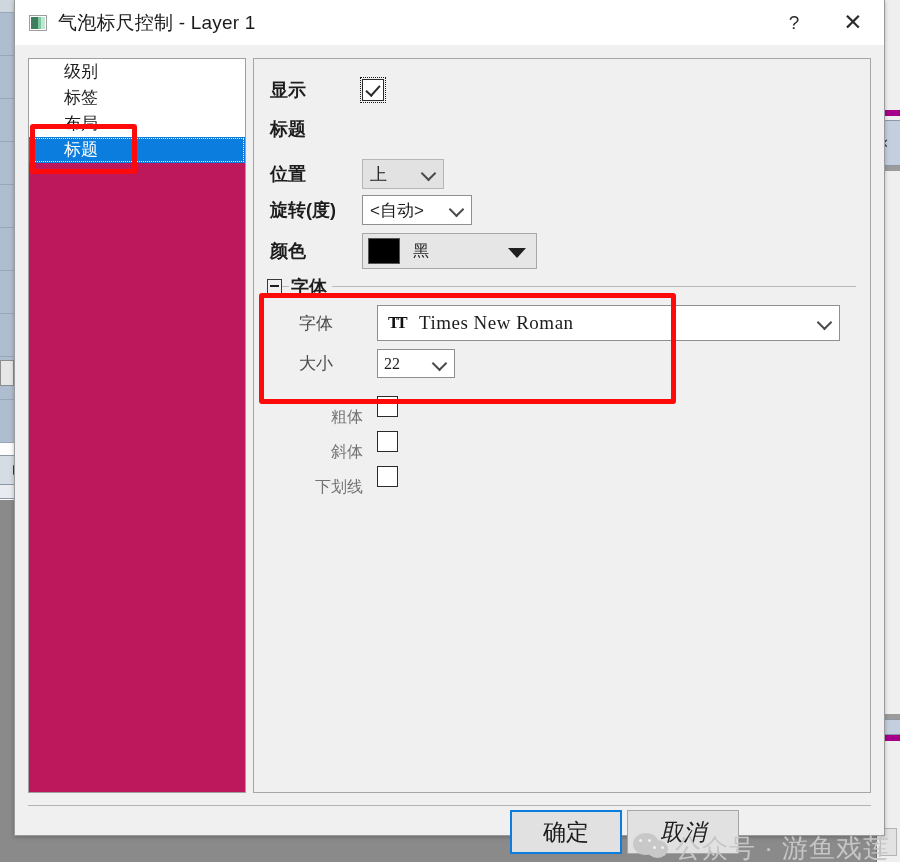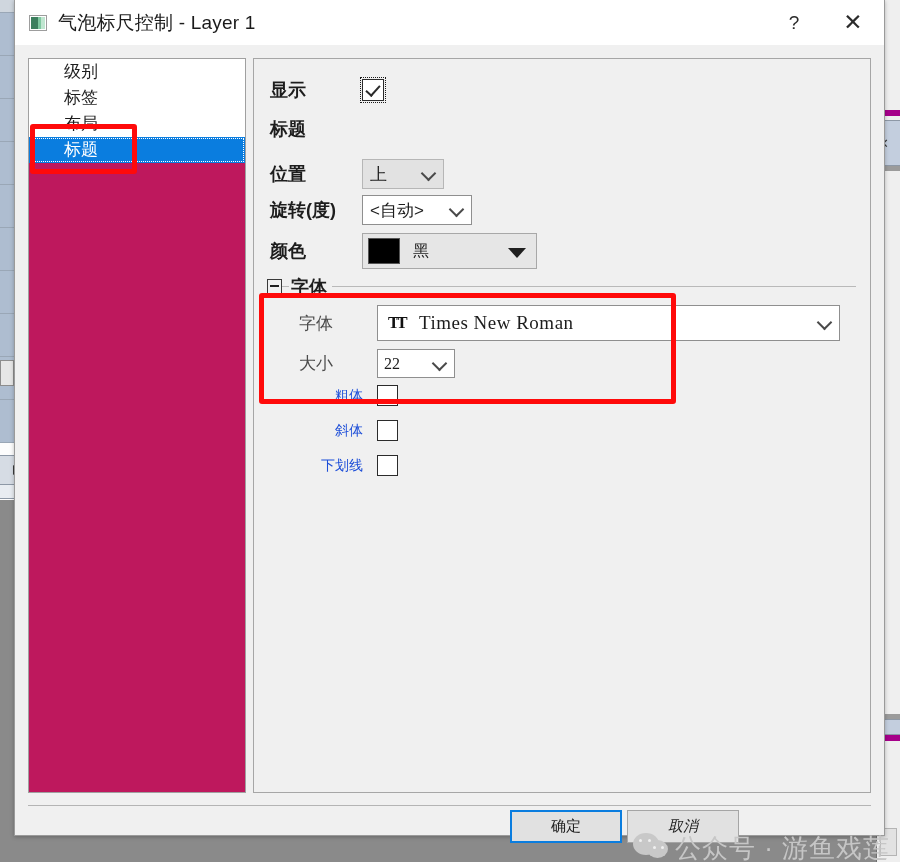--- a/index.html
+++ b/index.html
@@ -415,52 +415,53 @@
     align-items: center;
     padding-left: 6px;
     position: relative;
     font-family: "Liberation Serif", serif;
     font-size: 16px;
     color: #1c1c1c;
   }
 
   .chk-label {
     width: 78px;
-    font-size: 14px;
-    color: #1d4ed8;
+    font-size: 16px;
+    color: #737373;
     text-align: right;
     padding-right: 14px;
     box-sizing: border-box;
     white-space: nowrap;
+    margin-top: 22px;
   }
   .chk-sm {
     width: 21px; height: 21px;
     background: #ffffff;
     border: 1px solid #2b2b2b;
     box-sizing: border-box;
   }
 
   
   .footer-sep {
     position: absolute;
     left: 13px; right: 13px;
     top: 760px;
     height: 1px;
     background: #b4b4b4;
   }
   .btn {
     position: absolute;
-    height: 33px;
+    height: 44px;
     background: #e1e1e1;
     border: 1px solid #a5a5a5;
     box-sizing: border-box;
     display: flex;
     align-items: center;
     justify-content: center;
-    font-size: 15px;
+    font-size: 23px;
     color: #1d1d1d;
   }
   .btn.primary { border: 2px solid #0a7ddf; background: #e1e1e1; }
 
   
   .annot {
     position: absolute;
     border: 5px solid #ff0a0a;
     box-sizing: border-box;
     border-radius: 3px;

